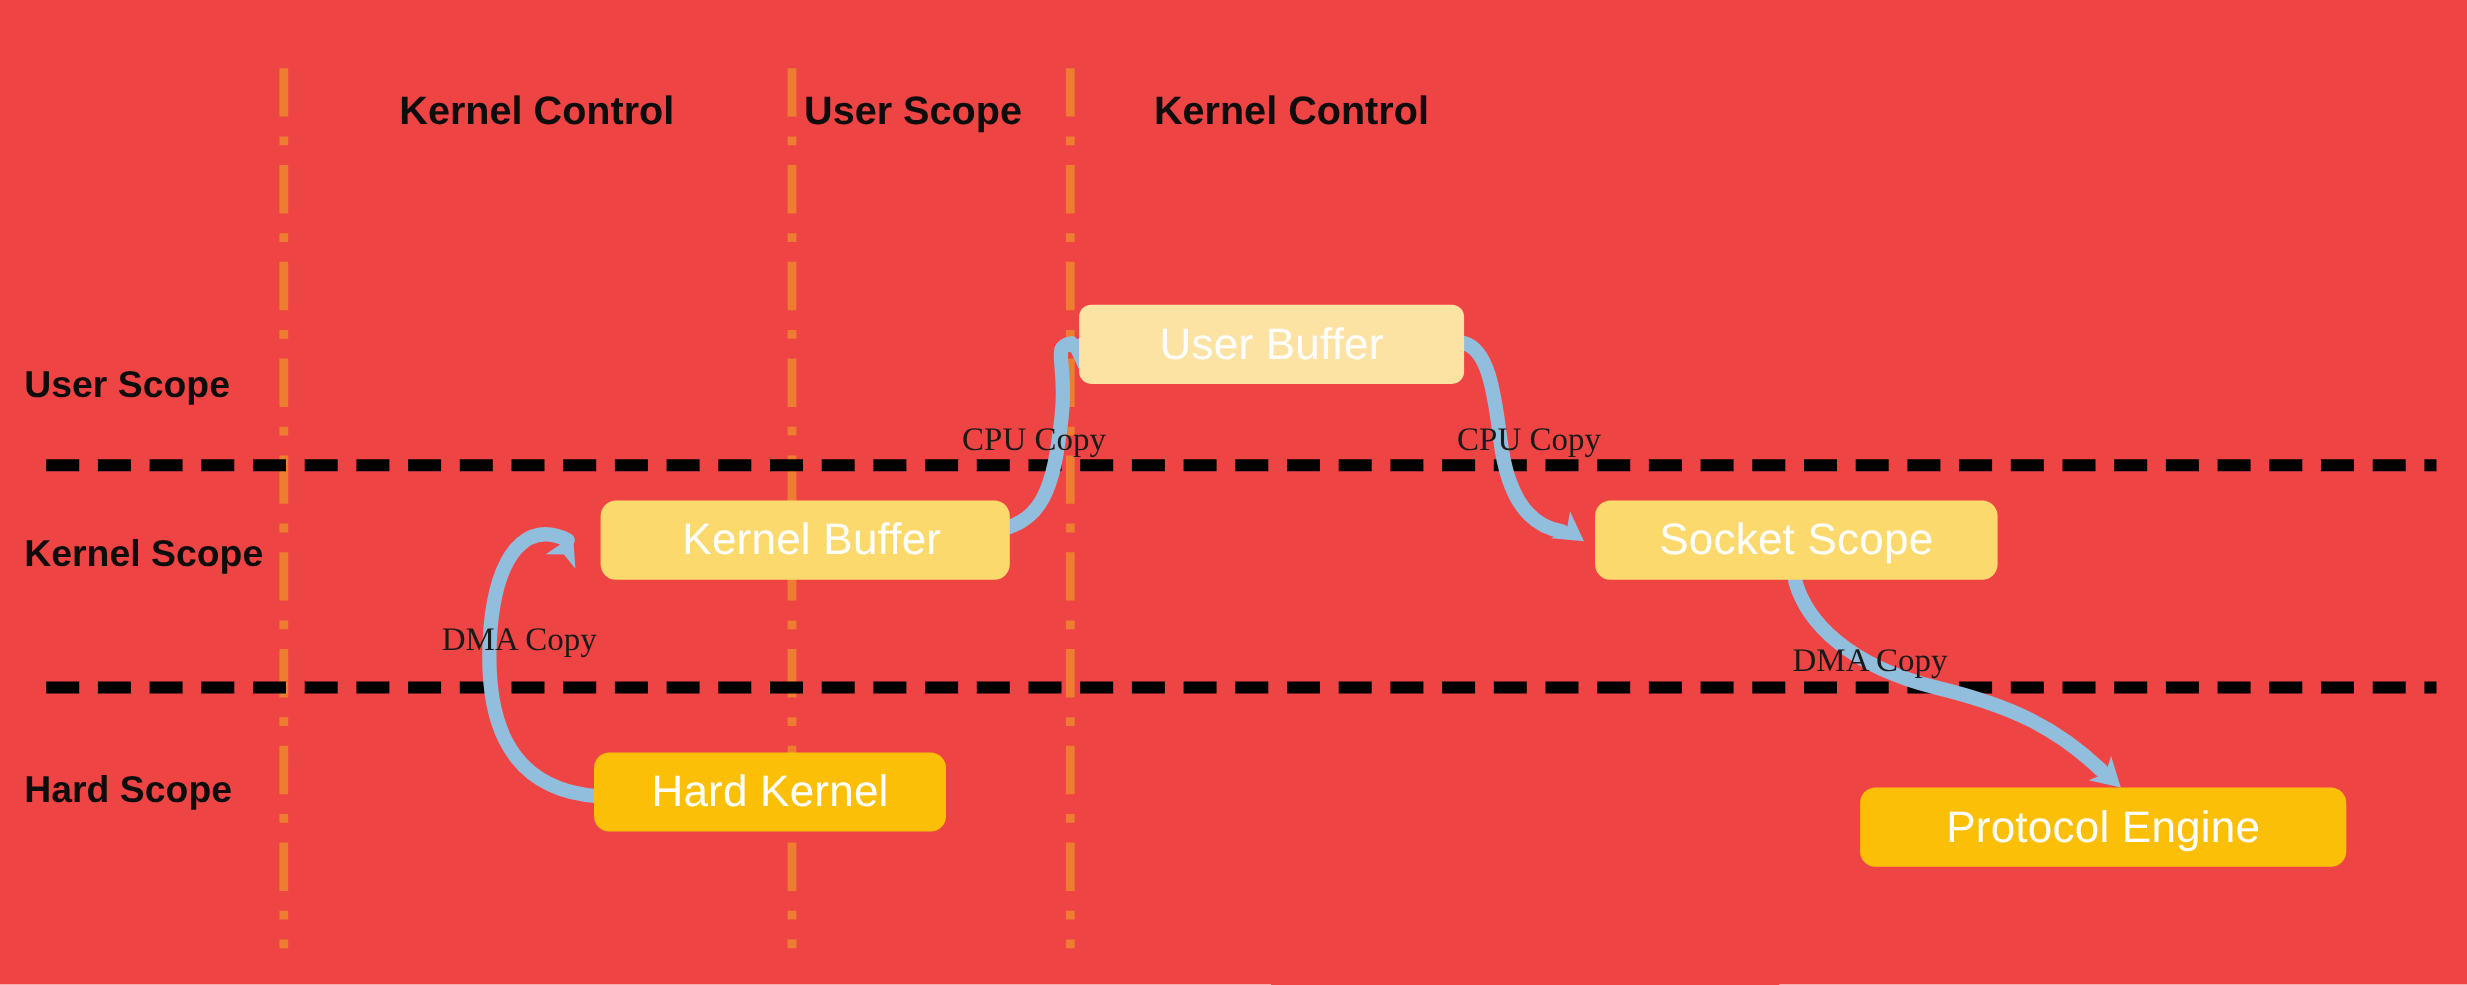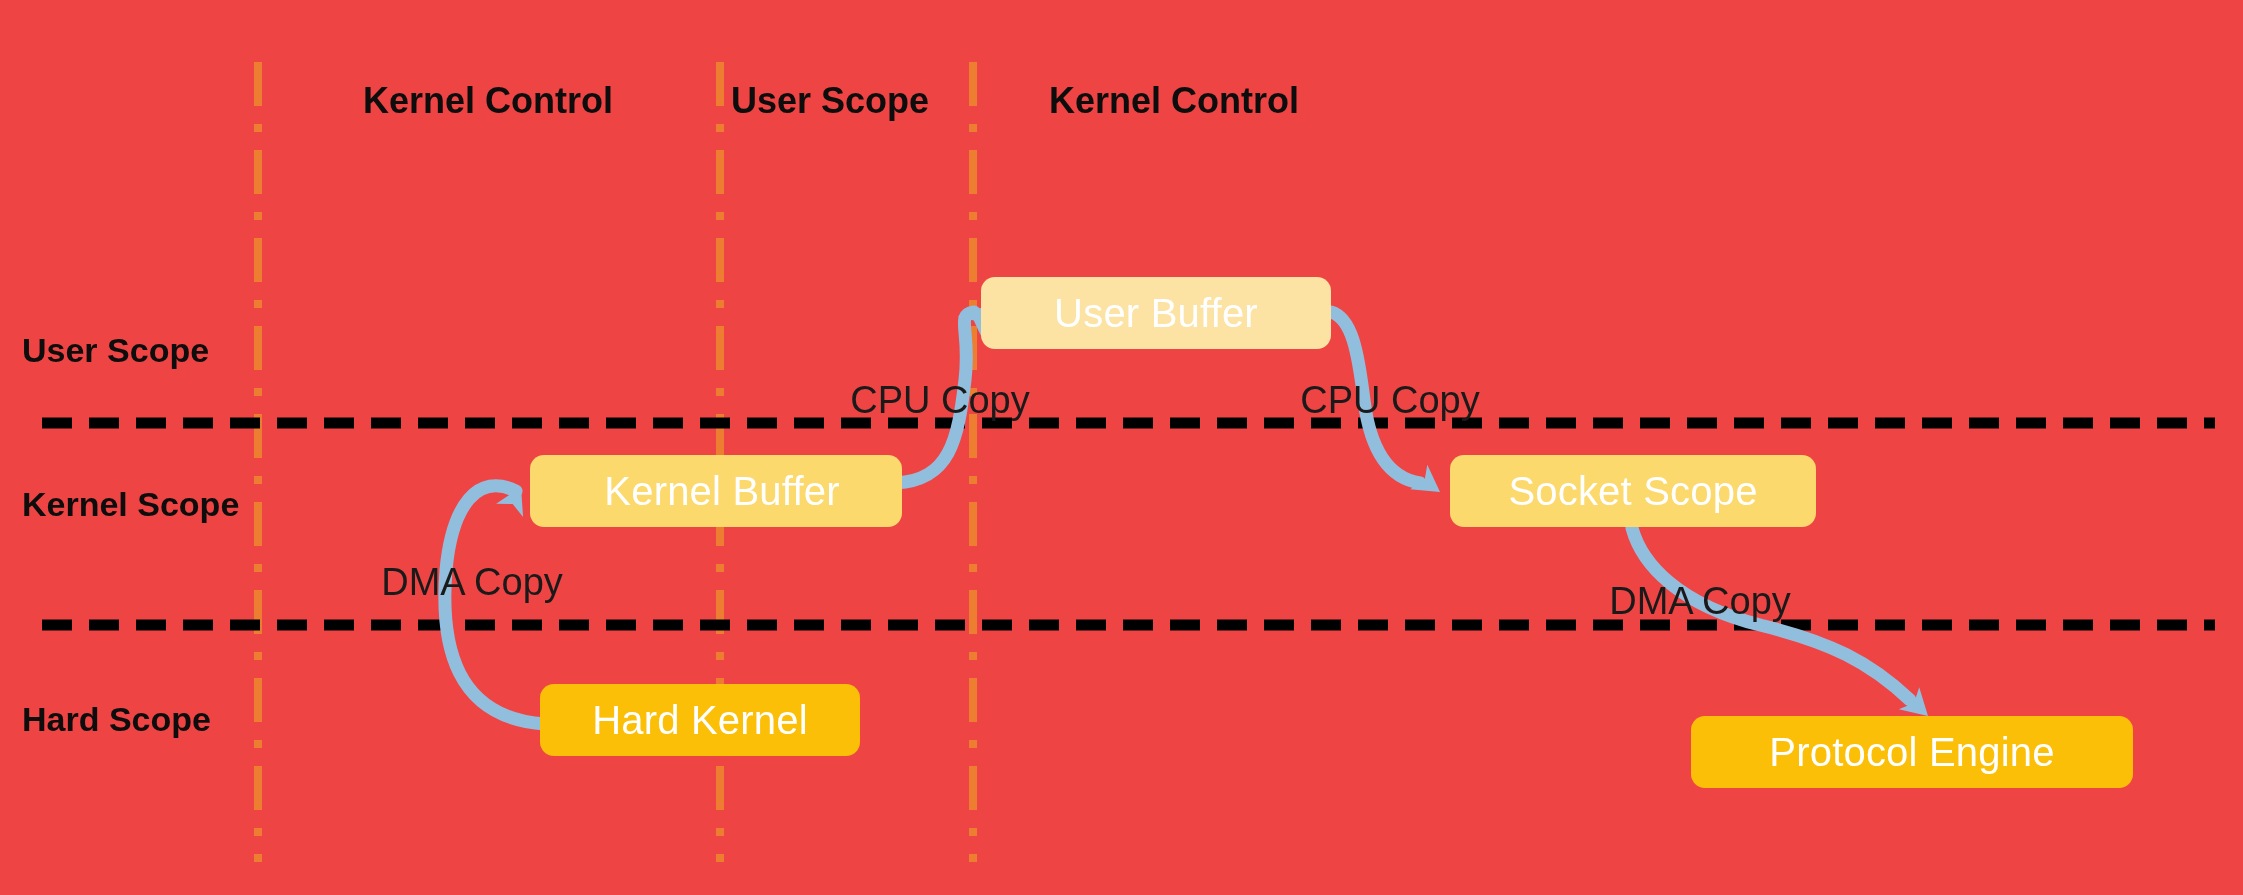--- a/index.html
+++ b/index.html
@@ -68,23 +68,23 @@
     letter-spacing: 0.2px;
     line-height: 1;
   }
   .node-box.tone-light  { background: #fce3a4; }
   .node-box.tone-mid    { background: #fcd96d; }
   .node-box.tone-strong { background: #fcbf08; }
 
   
   .edge-label {
     position: absolute;
-    font-family: Liberation Sans, sans-serif;
+    font-family: Liberation Serif, serif;
     font-weight: 400;
-    font-size: 38px;
+    font-size: 30px;
     color: #1a1a1a;
     white-space: nowrap;
     transform: translate(-50%, -50%);
   }
 </style>
 </head>
 <body>
 
 <div id="stage">
 
@@ -117,24 +117,24 @@
       <div class="col-header" style="left: 1174px; top: 80px;">Kernel Control</div>
     </div>
 
   <div id="row-labels">
       <div class="row-label" style="left: 22px; top: 350px;">User Scope</div>
       <div class="row-label" style="left: 22px; top: 504px;">Kernel Scope</div>
       <div class="row-label" style="left: 22px; top: 719px;">Hard Scope</div>
     </div>
 
   <div id="nodes">
-      <div class="node-box tone-light" style="left: 981px; top: 277px; width: 350px; height: 72px;">
+      <div class="node-box tone-light" style="left: 981px; top: 277px; width: 350px; height: 72px; border-radius: 11px;">
         <span class="node-text">User Buffer</span>
       </div>
-      <div class="node-box tone-mid" style="left: 530px; top: 455px; width: 372px; height: 72px; padding-left: 12px;">
+      <div class="node-box tone-mid" style="left: 546px; top: 455px; width: 372px; height: 72px; padding-left: 12px;">
         <span class="node-text">Kernel Buffer</span>
       </div>
       <div class="node-box tone-mid" style="left: 1450px; top: 455px; width: 366px; height: 72px;">
         <span class="node-text">Socket Scope</span>
       </div>
       <div class="node-box tone-strong" style="left: 540px; top: 684px; width: 320px; height: 72px;">
         <span class="node-text">Hard Kernel</span>
       </div>
       <div class="node-box tone-strong" style="left: 1691px; top: 716px; width: 442px; height: 72px;">
         <span class="node-text">Protocol Engine</span>

